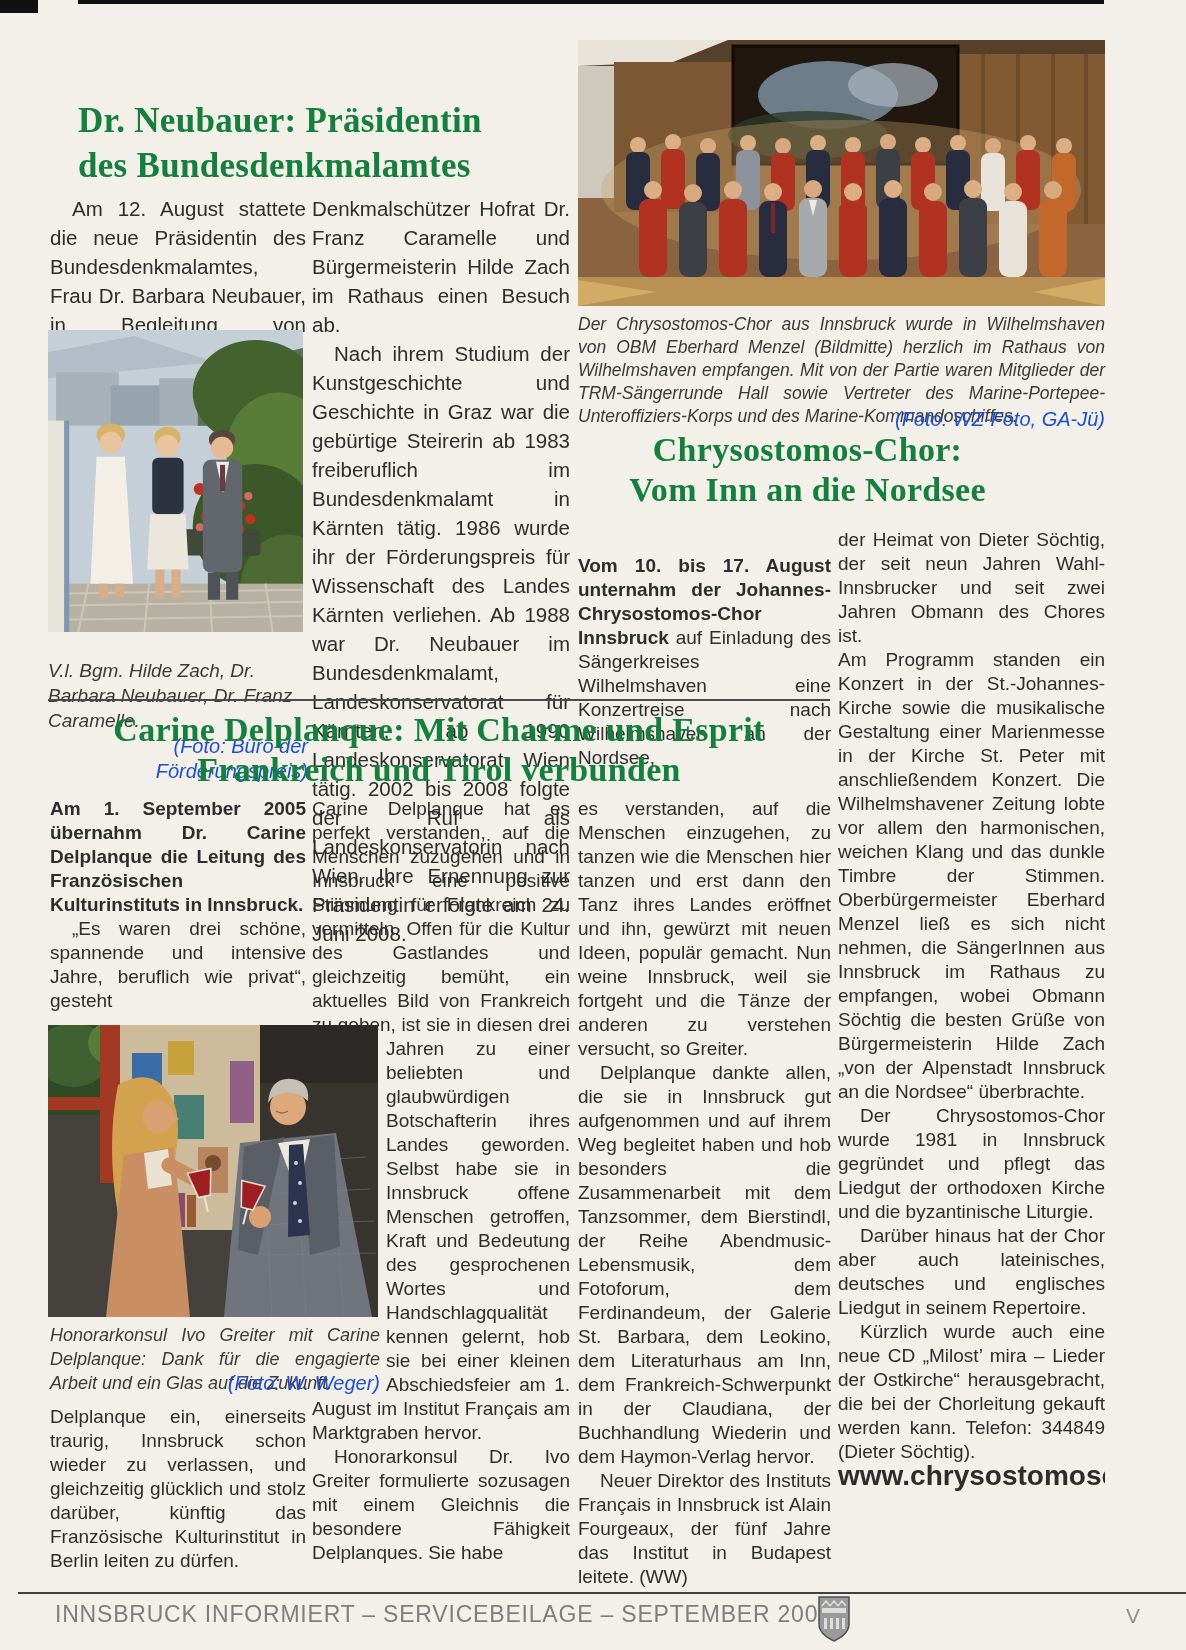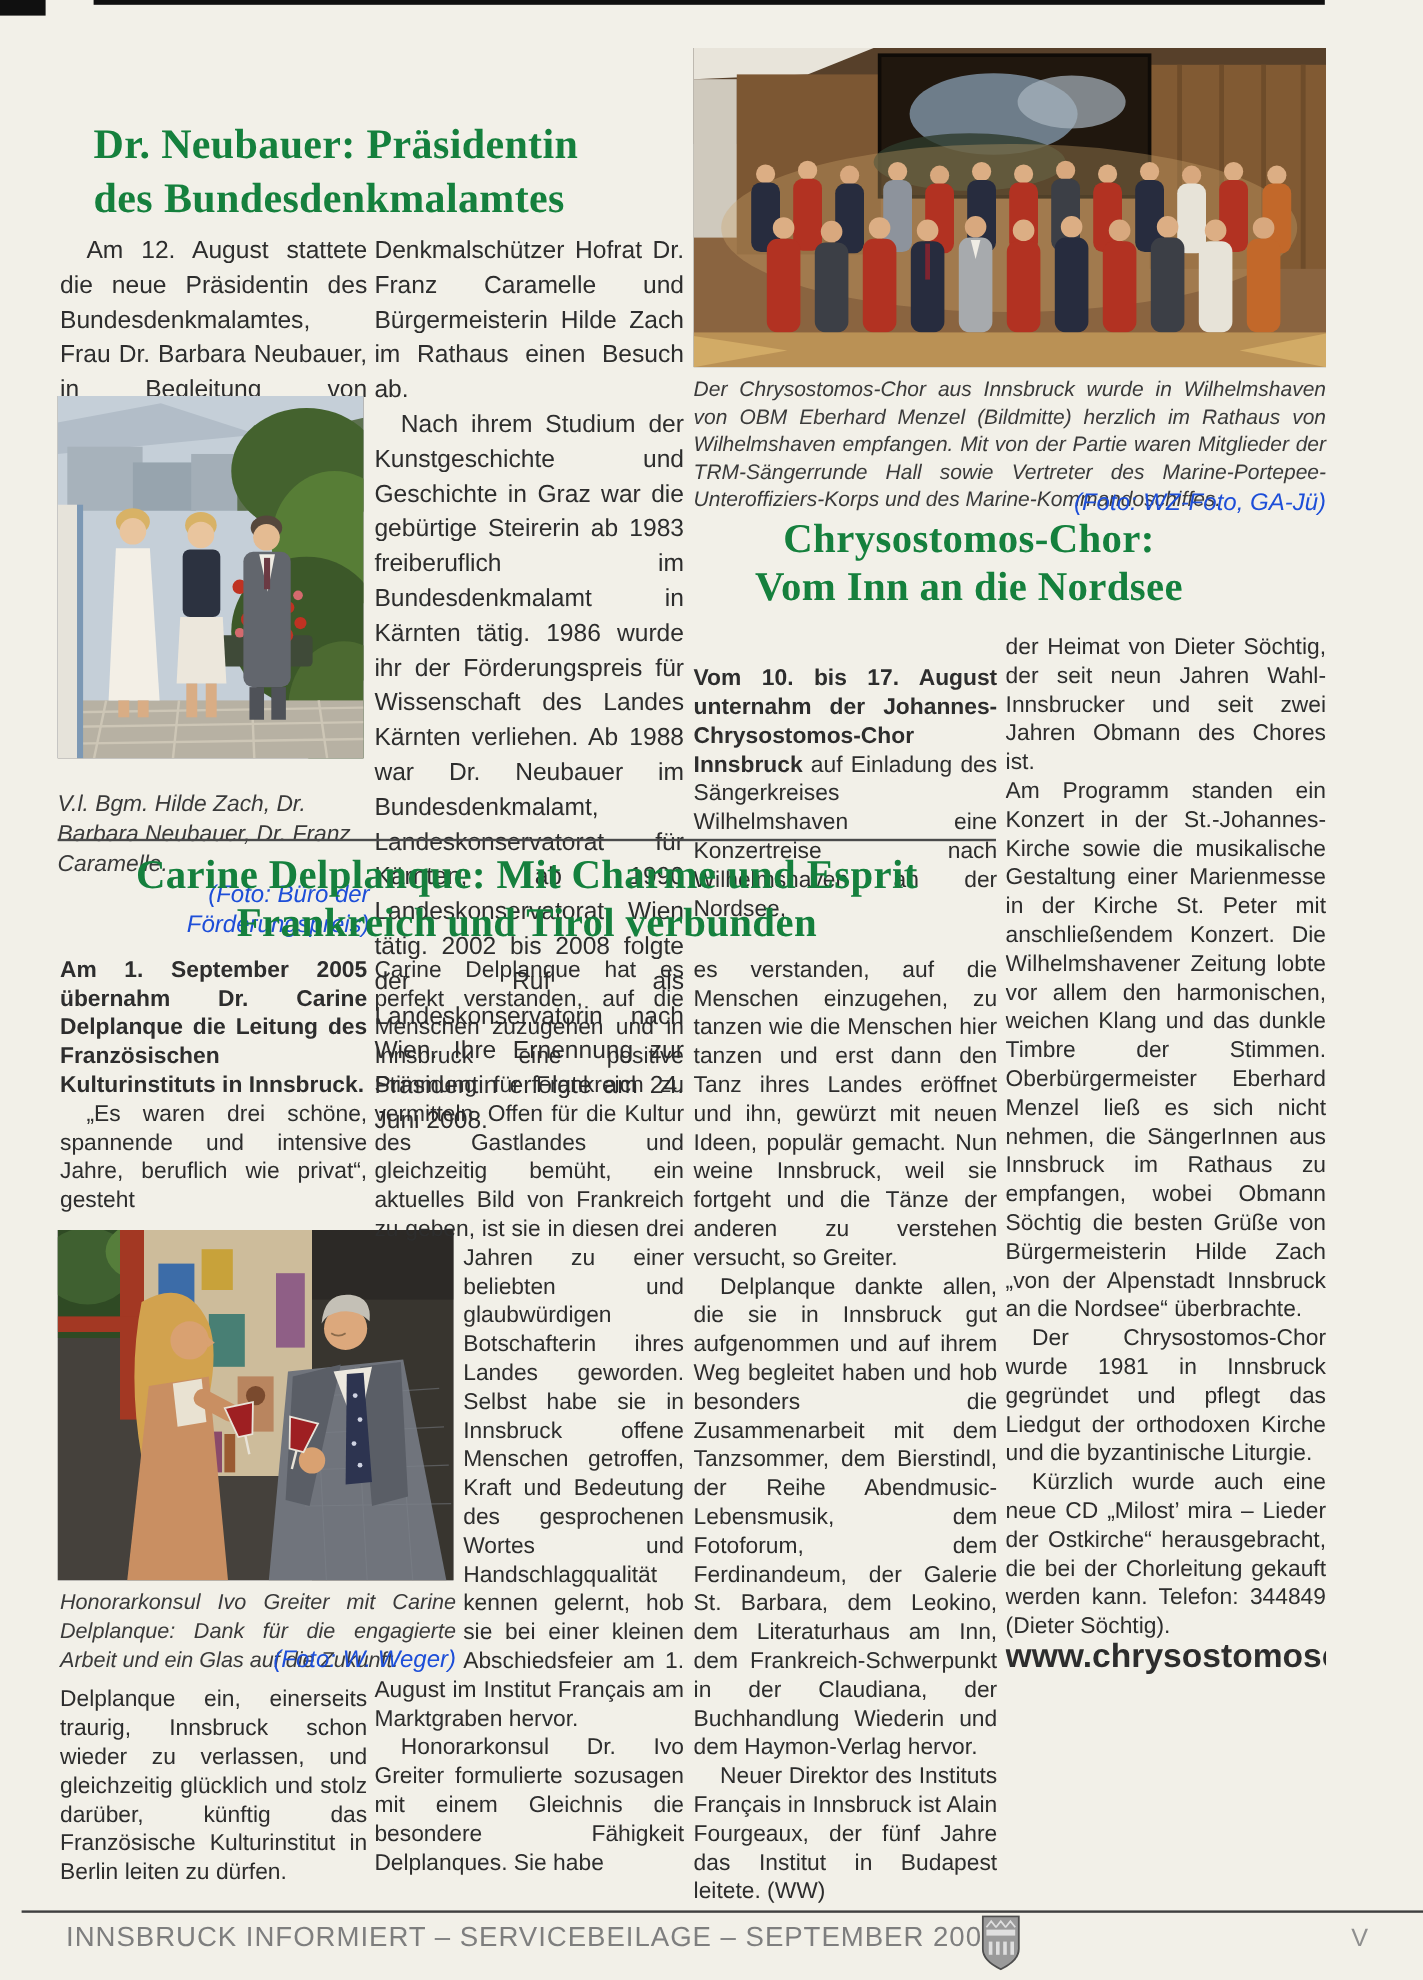--- a/index.html
+++ b/index.html
@@ -262,20 +262,21 @@
   </div>
 
   <div class="abs body-md" style="left:578px;top:528px;width:253px;margin-top:26px;">
     <p><span class="b">Vom 10. bis 17. August unternahm der Johannes-Chrysostomos-Chor Innsbruck</span> <span>auf Einladung des Sängerkreises Wilhelmshaven eine Konzertreise nach Wilhelmshaven an der Nordsee,</span></p>
   </div>
 
   <div class="abs body-md" style="left:838px;top:528px;width:267px;height:1048px;overflow:hidden;">
     <p>der Heimat von Dieter Söchtig, der seit neun Jahren Wahl-Innsbrucker und seit zwei Jahren Obmann des Chores ist.</p>
     <p>Am Programm standen ein Konzert in der St.-Johannes-Kirche sowie die musikalische Gestaltung einer Marienmesse in der Kirche St. Peter mit anschließendem Konzert. Die Wilhelmshavener Zeitung lobte vor allem den harmonischen, weichen Klang und das dunkle Timbre der Stimmen. Oberbürgermeister Eberhard Menzel ließ es sich nicht nehmen, die SängerInnen aus Innsbruck im Rathaus zu empfangen, wobei Obmann Söchtig die besten Grüße von Bürgermeisterin Hilde Zach „von der Alpenstadt Innsbruck an die Nordsee“ überbrachte.</p>
     <p class="ind">Der Chrysostomos-Chor wurde 1981 in Innsbruck gegründet und pflegt das Liedgut der orthodoxen Kirche und die byzantinische Liturgie.</p>
+    <p class="ind">Darüber hinaus hat der Chor aber auch lateinisches, deutsches und englisches Liedgut in seinem Repertoire.</p>
     <p class="ind">Kürzlich wurde auch eine neue CD „Milost’ mira – Lieder der Ostkirche“ herausgebracht, die bei der Chorleitung gekauft werden kann. Telefon: 344849 (Dieter Söchtig).</p>
     <p class="b website">www.chrysostomoschor.at</p>
   </div>
 
   <div class="abs rule" style="left:48px;top:699px;width:782px;height:2px;"></div>
 
   <div class="abs headline title-center" style="left:48px;top:710px;width:782px;">
     <div>Carine Delplanque: Mit Charme und Esprit</div>
     <div>Frankreich und Tirol verbunden</div>
   </div>

